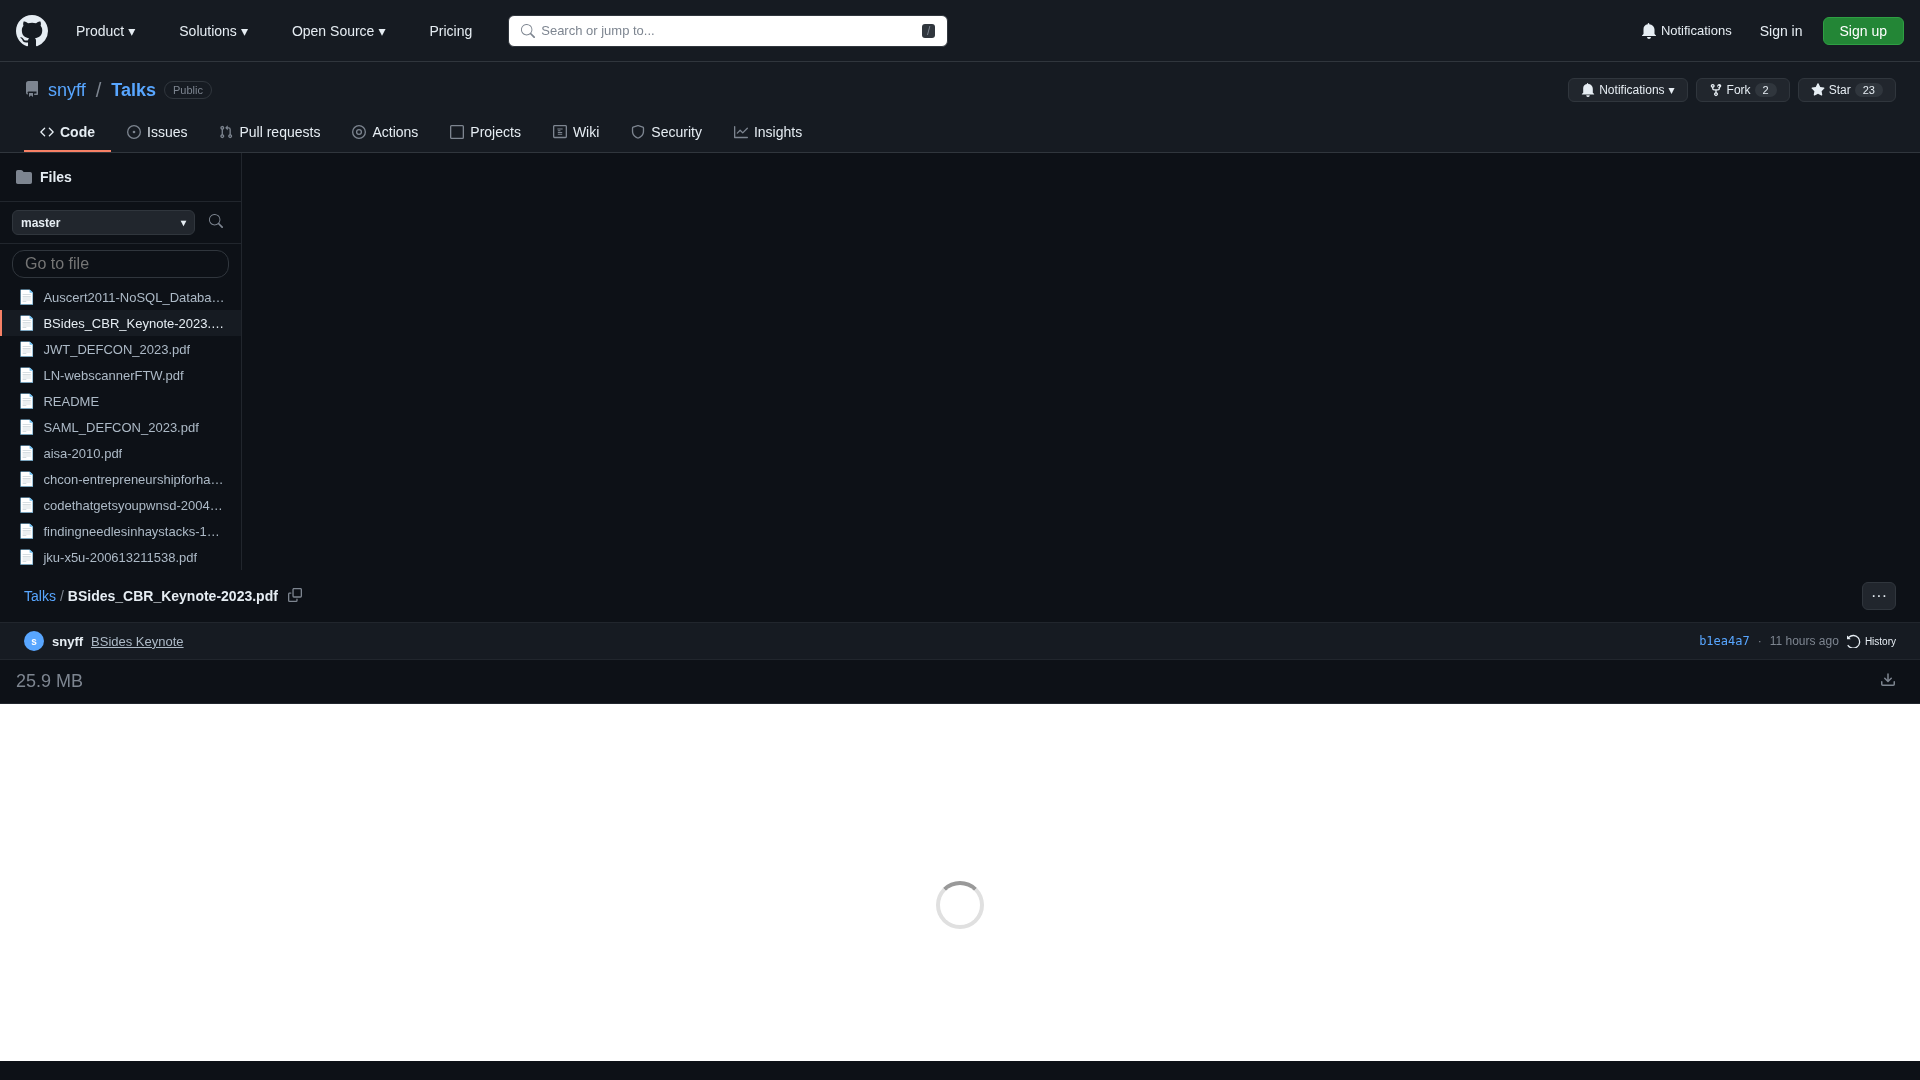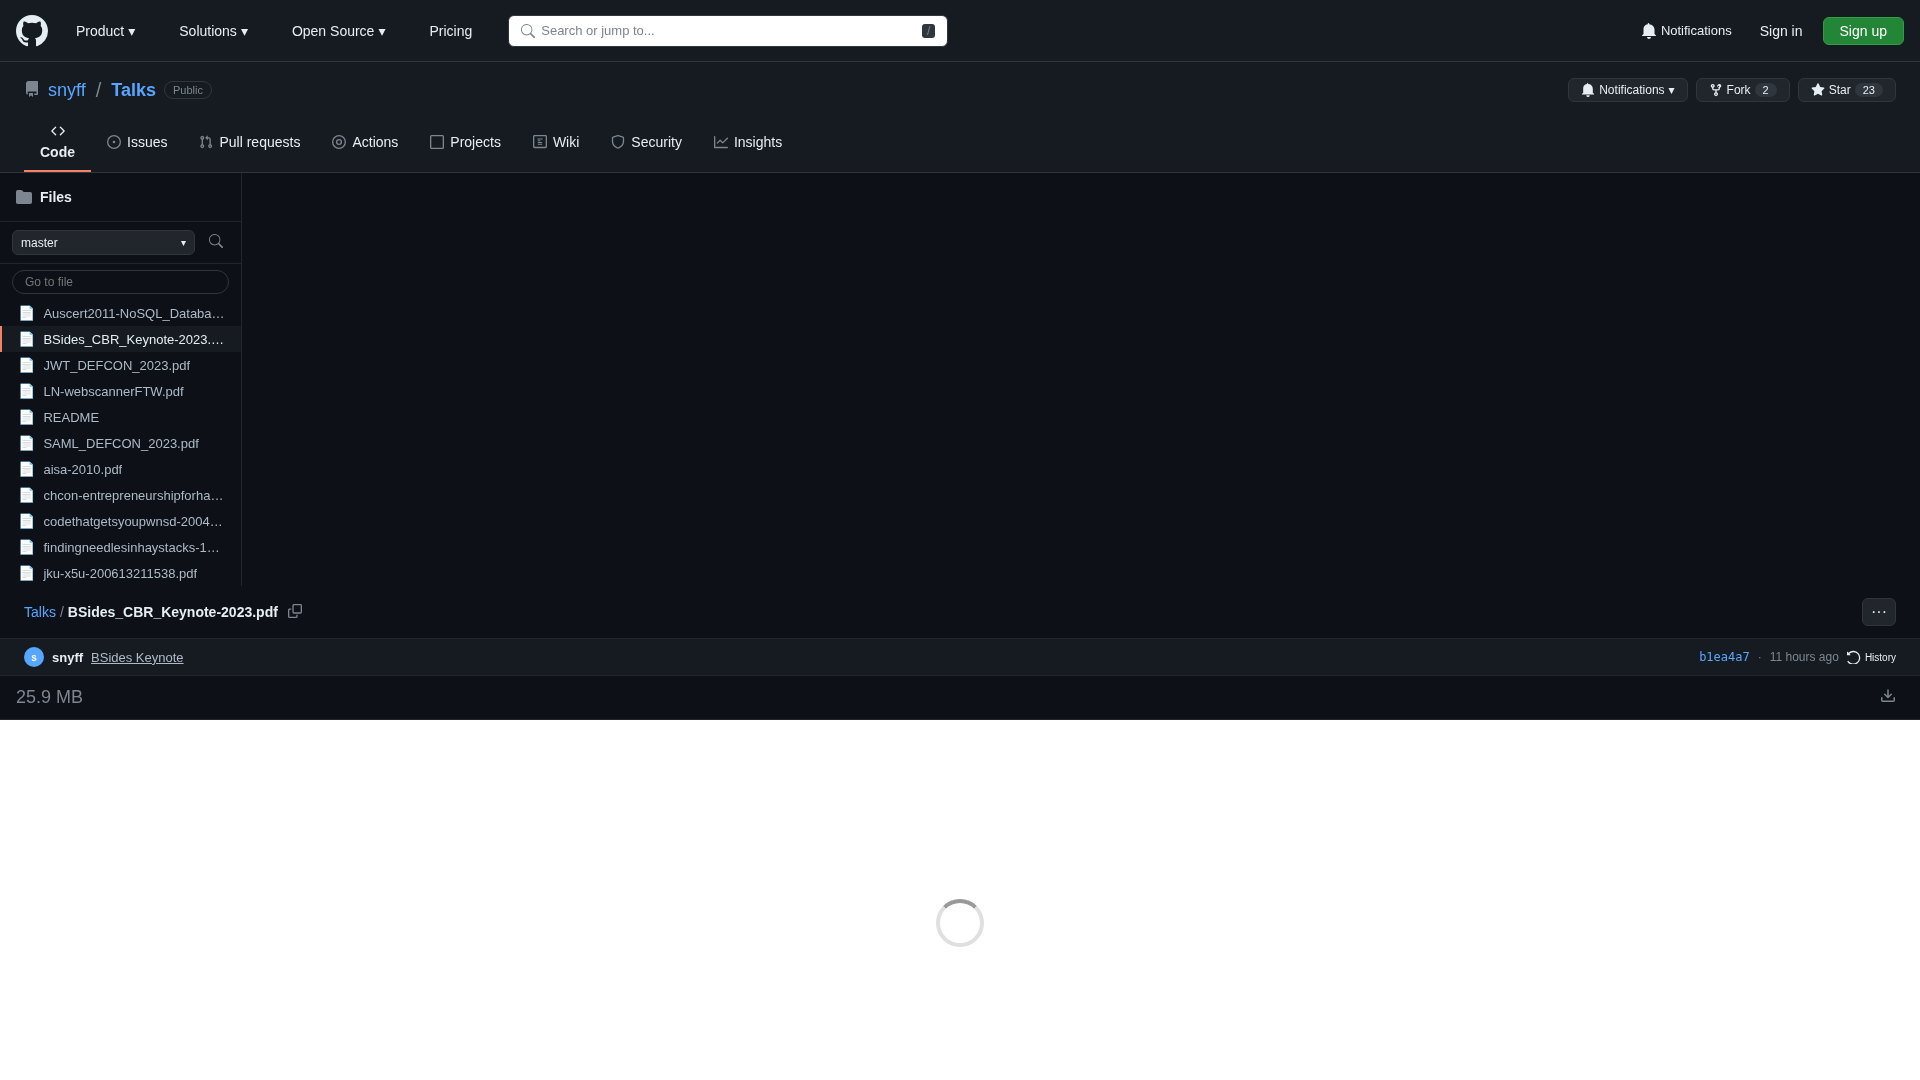--- a/index.html
+++ b/index.html
@@ -139,21 +139,20 @@
       display: flex;
       align-items: center;
       gap: 6px;
       border-bottom: 2px solid transparent;
       text-decoration: none;
     }
     .tab-item.active {
       border-bottom: 2px solid #f78166;
       font-weight: 600;
       color: #e6edf3;
-      flex-direction: column;
     }
     .tab-icon { color: #7d8590; }
 
     
     .main-layout {
       display: flex;
       height: calc(100vh - 62px - 110px);
       min-height: 0;
       flex-direction: column;
     }
@@ -190,37 +189,38 @@
       border: 1px solid #30363d;
       border-radius: 6px;
       color: #e6edf3;
       padding: 4px 8px;
       font-size: 12px;
       display: flex;
       align-items: center;
       justify-content: space-between;
       cursor: pointer;
       height: 25px;
+      font-weight: bold;
     }
     .search-files-btn {
       background: none;
       border: none;
       color: #7d8590;
       cursor: pointer;
       padding: 2px 6px;
       border-radius: 4px;
     }
     .goto-file-input {
       width: 100%;
       background: #0d1117;
       border: 1px solid #30363d;
       border-radius: 12px;
       color: #e6edf3;
       padding: 4px 12px;
-      font-size: 12px;
+      font-size: 16px;
       margin: 8px 12px;
       width: calc(100% - 24px);
     }
     .file-list { overflow-y: auto; flex: 1; }
     .file-item {
       display: flex;
       align-items: center;
       gap: 8px;
       padding: 5px 16px;
       cursor: pointer;

